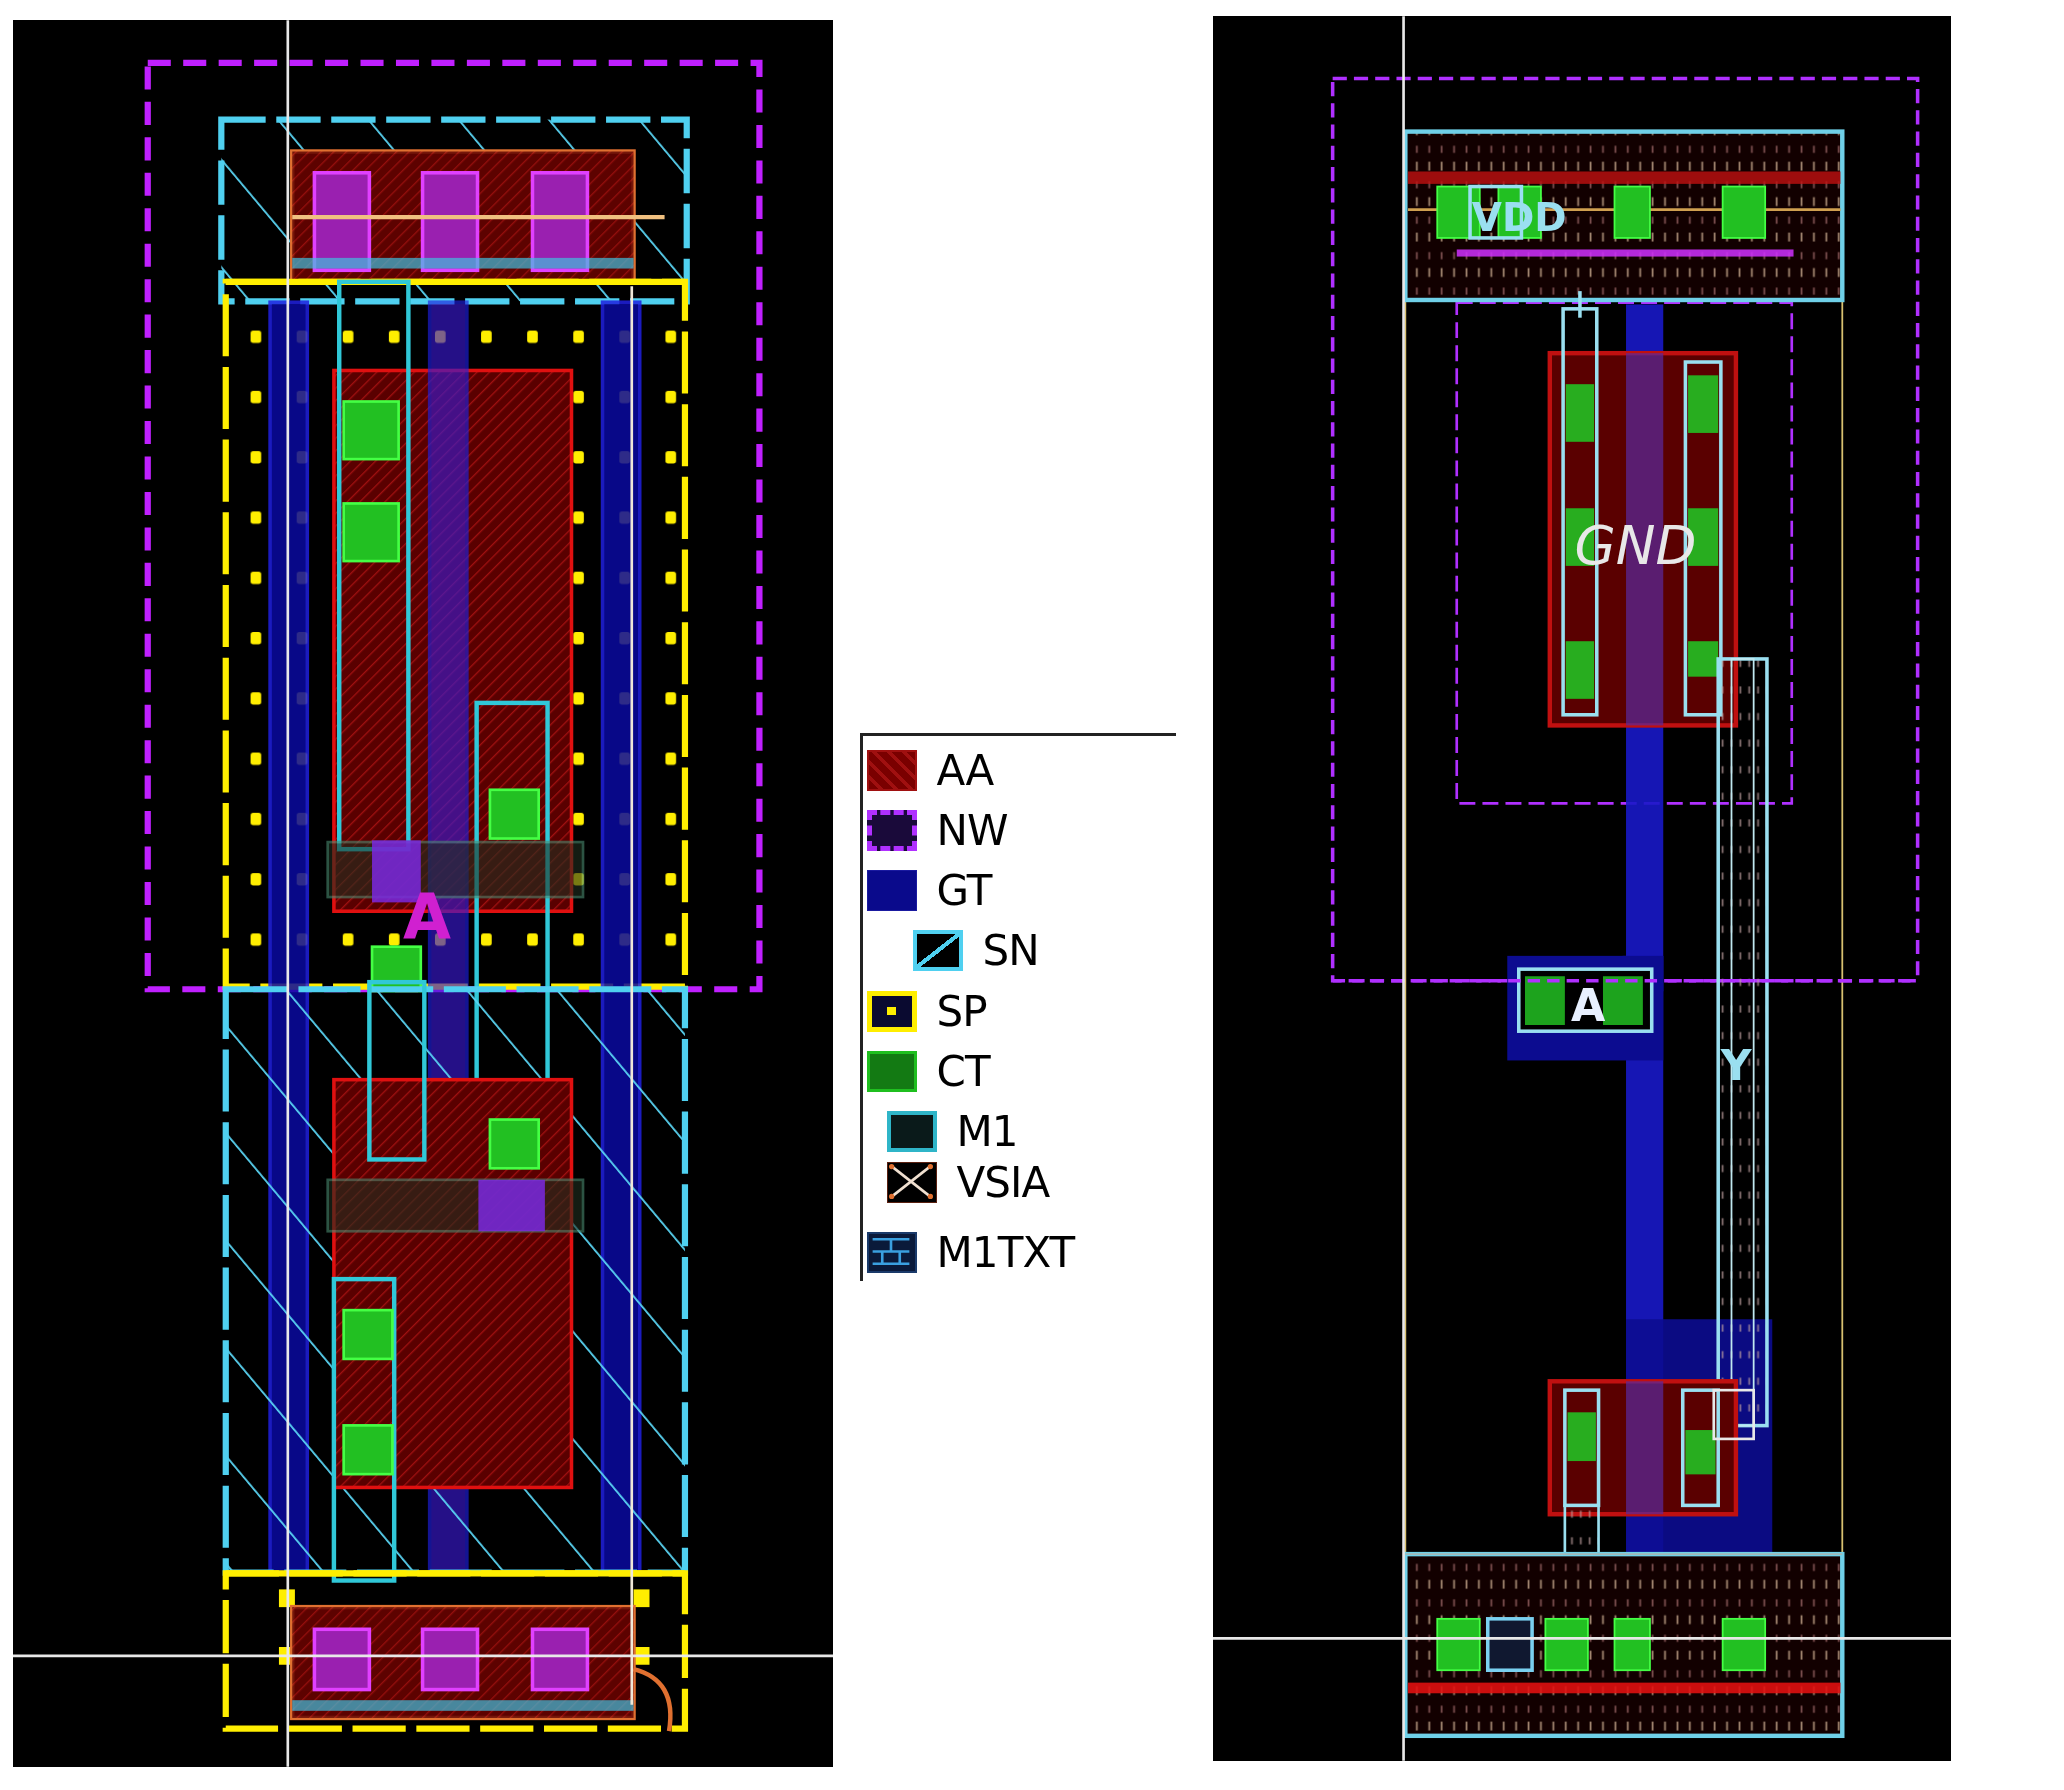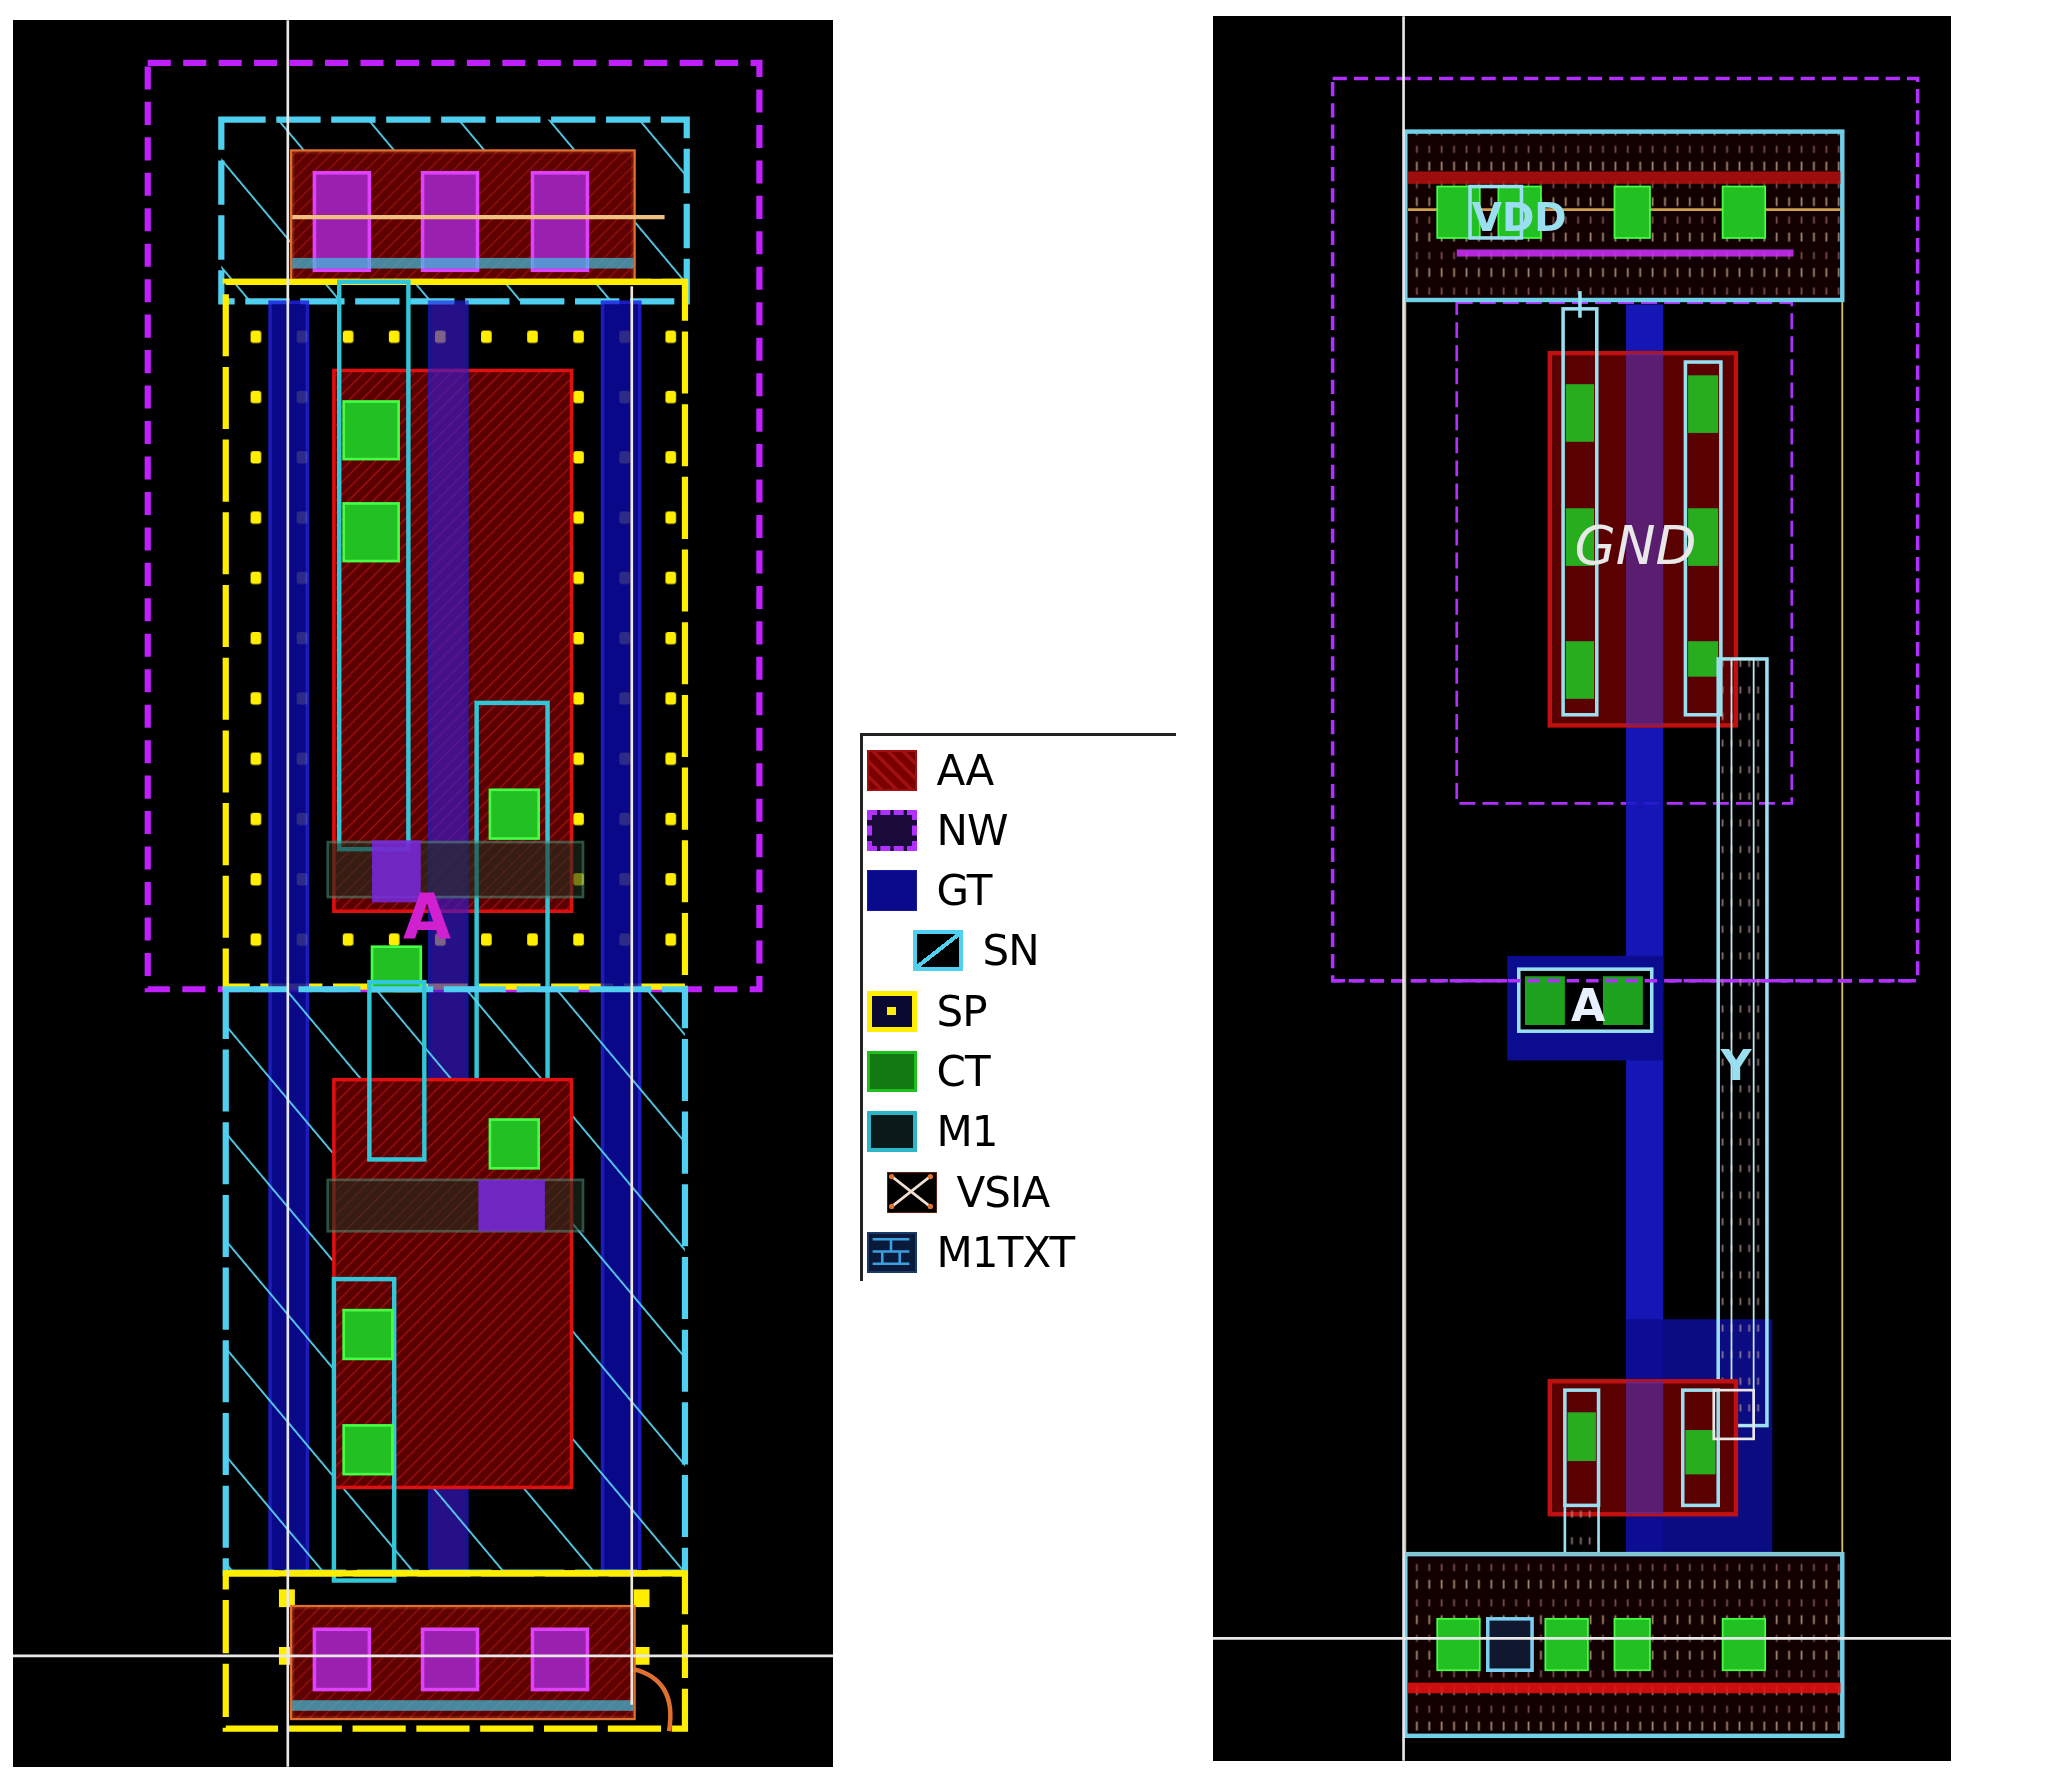--- a/index.html
+++ b/index.html
@@ -129,25 +129,25 @@
   <div class="legend-item" style="top:253px;">
     <div class="swatch" style="background:#0a0a30;border:5.3px solid #ffee00;">
       <div style="position:absolute;left:15px;top:10.6px;width:8.9px;height:8.9px;background:#ffee00;"></div>
     </div>
     <span class="legend-label">SP</span>
   </div>
   <div class="legend-item" style="top:313px;">
     <div class="swatch" style="background:#137a13;border:3.5px solid #1fbf1f;"></div>
     <span class="legend-label">CT</span>
   </div>
-  <div class="legend-item" style="top:373px;">
+  <div class="legend-item" style="top:373px;margin-left:20px;">
     <div class="swatch" style="background:#0a1a1a;border:4.4px solid #2fb5c8;"></div>
     <span class="legend-label">M1</span>
   </div>
-  <div class="legend-item" style="top:434px;padding-left:20px;">
+  <div class="legend-item" style="top:424px;padding-left:20px;">
     <div class="swatch" style="background:#000;border:1.8px solid #5a2010;">
       <svg width="46" height="37" viewBox="0 0 52 42" style="position:absolute;left:0;top:0;">
         <line x1="3" y1="3" x2="49" y2="39" stroke="#f0e0d0" stroke-width="3"></line>
         <line x1="49" y1="3" x2="3" y2="39" stroke="#f0e0d0" stroke-width="3"></line>
         <circle cx="4" cy="4" r="3" fill="#e07030"></circle>
           <circle cx="48" cy="4" r="3" fill="#e07030"></circle>
         <circle cx="4" cy="38" r="3" fill="#e07030"></circle>
           <circle cx="48" cy="38" r="3" fill="#e07030"></circle>
       </svg>
     </div>

